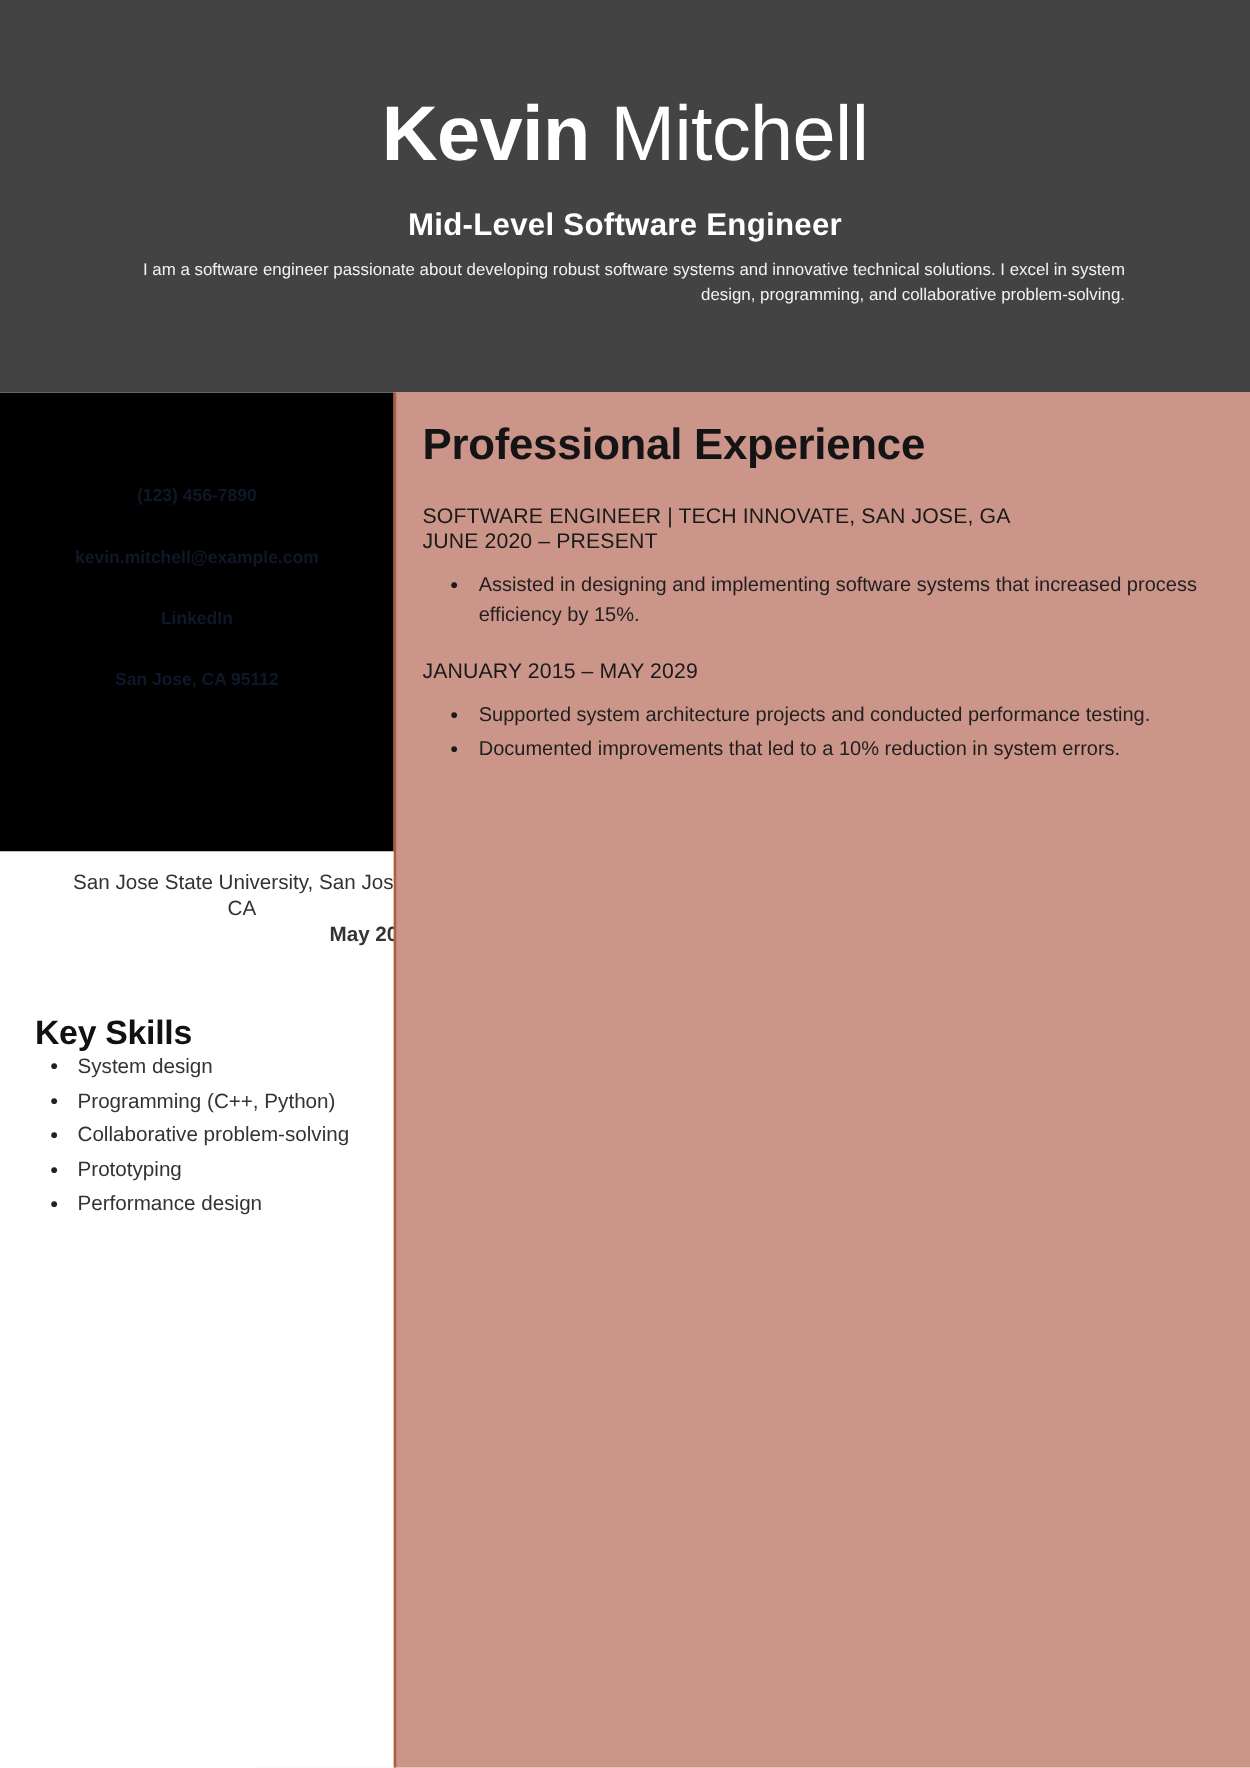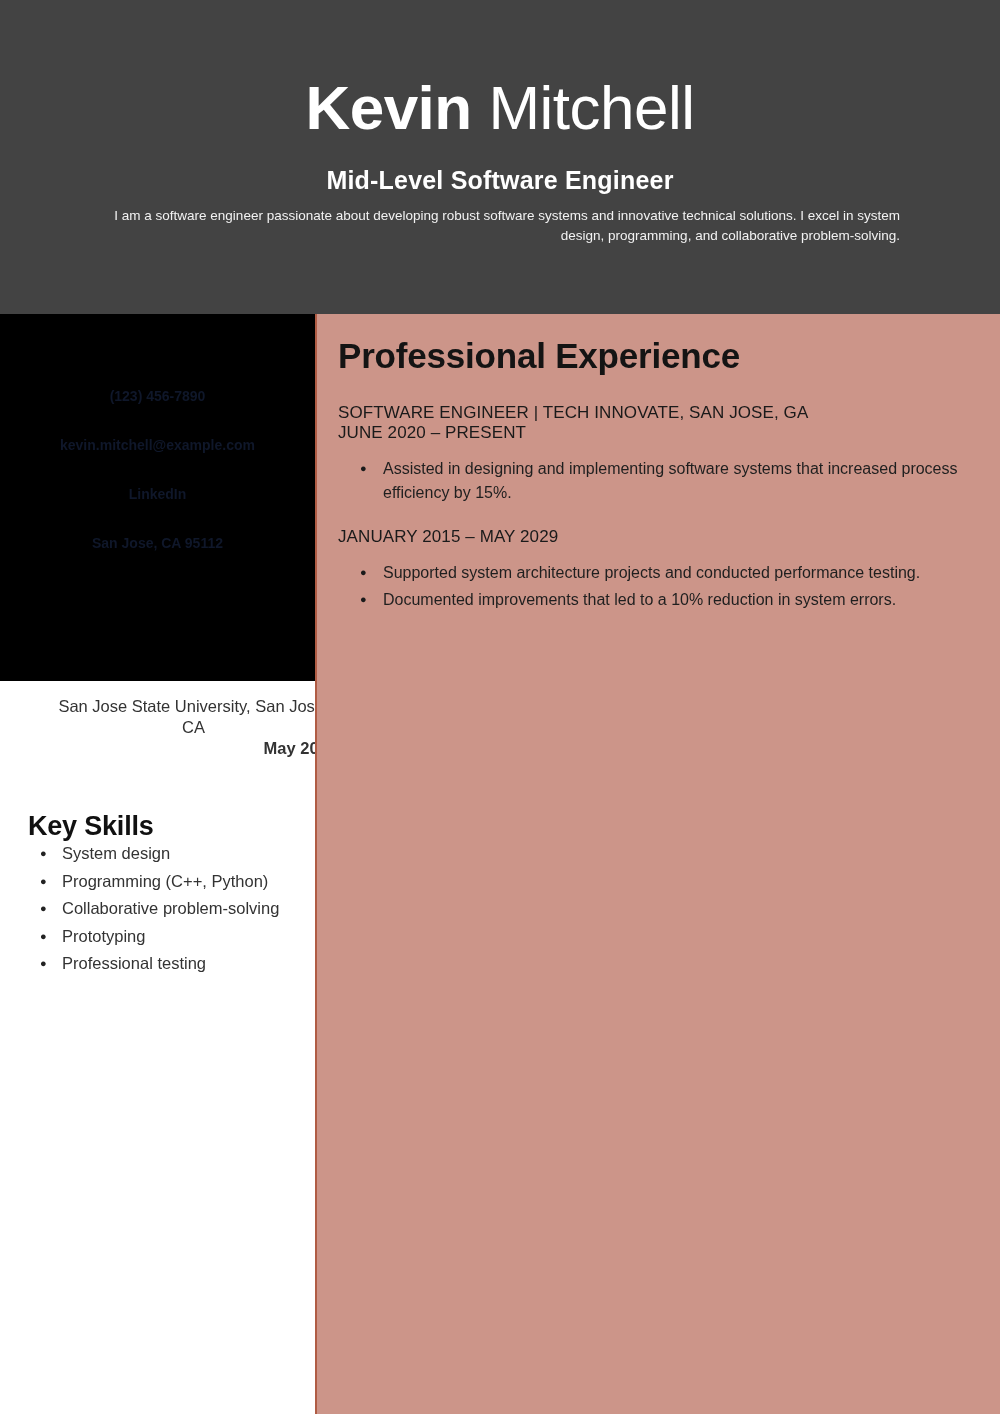--- a/index.html
+++ b/index.html
@@ -273,21 +273,21 @@
       <div class="edu-school">San Jose State University, San Jose, CA</div>
       <div class="edu-date">May 2022</div>
     </div>
 
     <div class="skills-heading">Key Skills</div>
     <ul class="skills-list">
       <li>System design</li>
       <li>Programming (C++, Python)</li>
       <li>Collaborative problem-solving</li>
       <li>Prototyping</li>
-      <li>Professional testing</li>
+      <li>Performance design</li>
     </ul>
   </div>
 
   <div class="main">
     <div class="main-inner">
       <div class="section-heading">Professional Experience</div>
 
       <div class="job job-first">
         <div class="job-line">SOFTWARE ENGINEER | TECH INNOVATE, SAN JOSE, GA</div>
         <div class="job-dates">JUNE 2020 – PRESENT</div>

